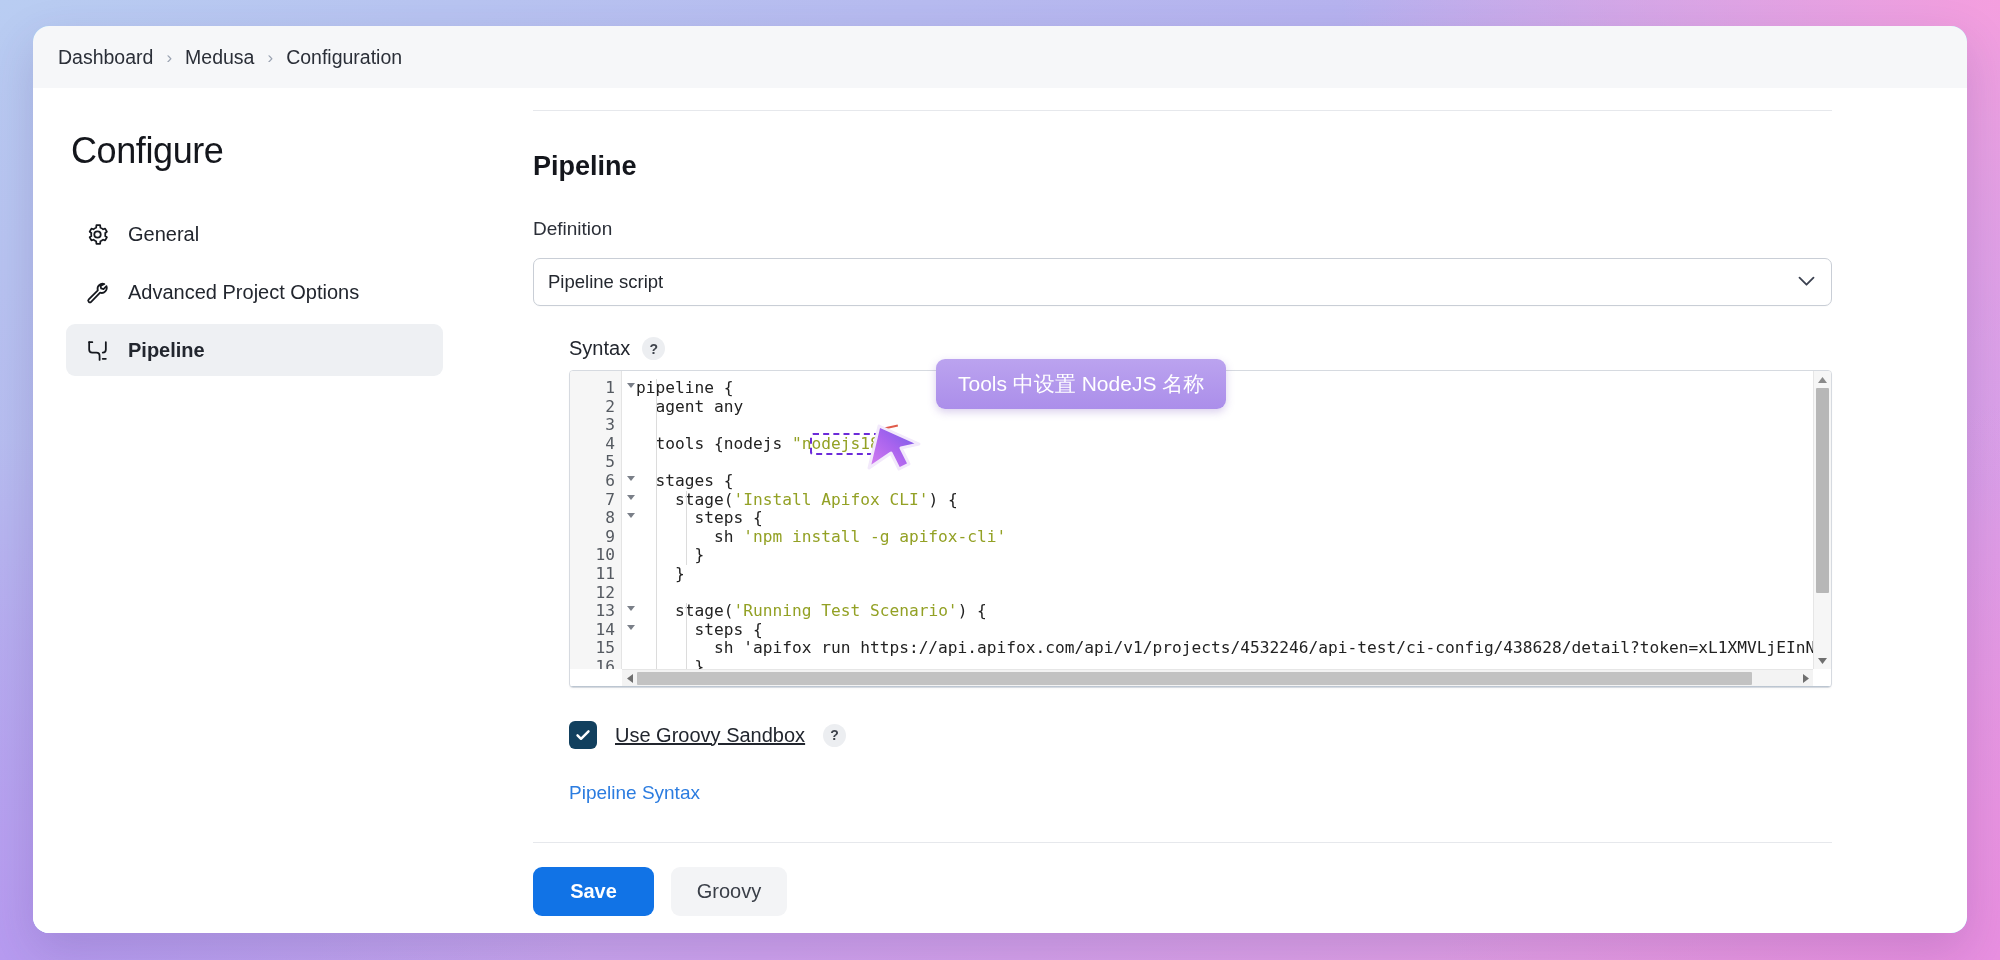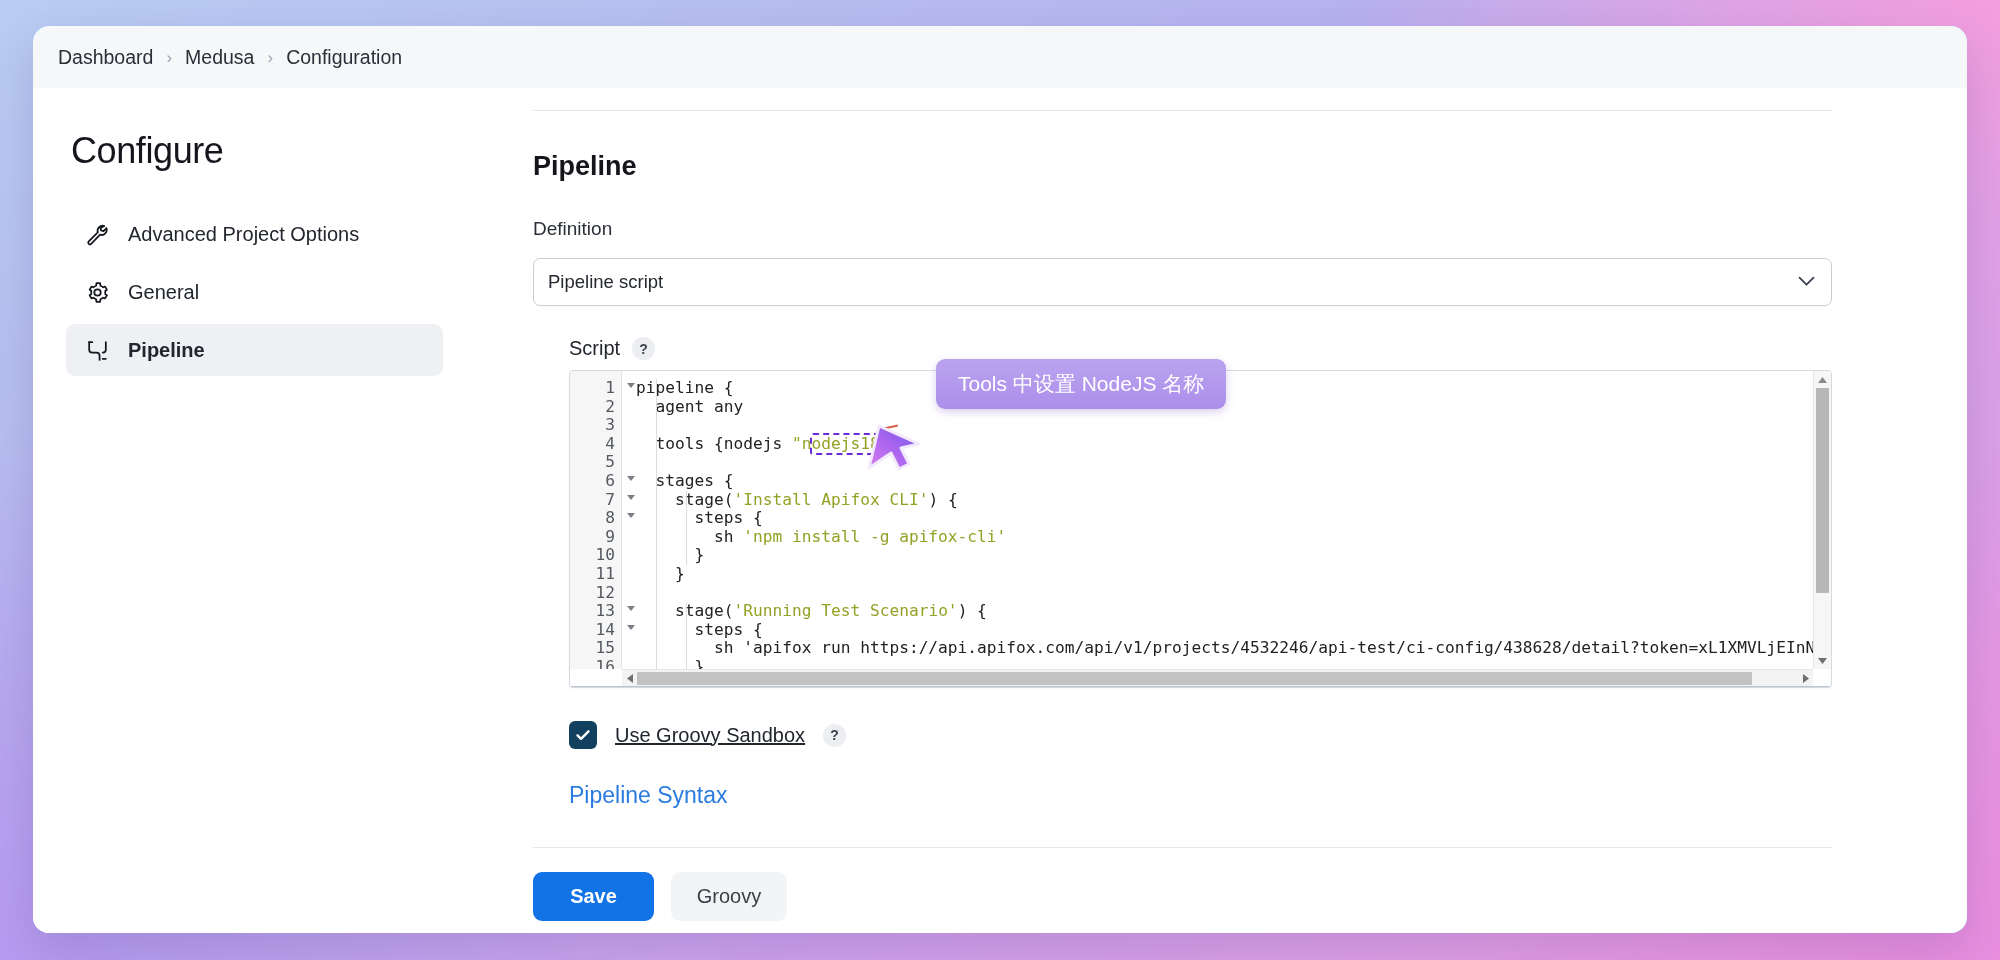--- a/index.html
+++ b/index.html
@@ -305,21 +305,21 @@
     background: #12405e;
     display: flex; align-items: center; justify-content: center;
     cursor: pointer;
     flex: 0 0 28px;
   }
   .cbox svg { display: block; }
   .cb-label { font-size: 20px; color: #22262e; text-decoration: underline; }
 
   .link-row { margin: 33px 0 0 36px; }
   .link {
-    font-size: 23px;
+    font-size: 19px;
     color: #2b7ce0;
     text-decoration: none;
     cursor: pointer;
   }
 
   .divider-bottom {
     margin: 38px 135px 0 60px;
     border-top: 1px solid #e6e8ec;
   }
 
@@ -353,38 +353,38 @@
     <span class="crumb-sep">›</span>
     <span class="crumb">Medusa</span>
     <span class="crumb-sep">›</span>
     <span class="crumb">Configuration</span>
   </div>
 
   <div class="body-split">
 
     <div class="sidebar">
       <div class="configure-title">Configure</div>
-
-      <div class="nav-item">
-        <span class="nav-icon">
-          <svg width="25" height="25" viewBox="0 0 24 24" fill="none" stroke="#15181e" stroke-width="1.7" stroke-linejoin="round" stroke-linecap="round">
-            <path d="M18.6 3.9a4.9 4.9 0 0 0-6.3 6.1L3.6 18.6a1.6 1.6 0 0 0 2.3 2.3l8.6-8.7a4.9 4.9 0 0 0 6.1-6.3l-2.8 2.8-2.3-.6-.6-2.3z"></path>
-          </svg>
-        </span>
-        <span>Advanced Project Options</span>
-      </div>
 
       <div class="nav-item">
         <span class="nav-icon">
           <svg width="25" height="25" viewBox="0 0 24 24" fill="none" stroke="#15181e" stroke-width="1.7">
             <circle cx="12" cy="12" r="3.1"></circle>
             <path d="M19.4 13.5a7.7 7.7 0 0 0 .06-1.5 7.7 7.7 0 0 0-.06-1.5l1.6-1.2-1.7-3-1.9.7a7.6 7.6 0 0 0-2.6-1.5L14.5 3h-3.5l-.3 2.5a7.6 7.6 0 0 0-2.6 1.5l-1.9-.7-1.7 3 1.6 1.2a7.7 7.7 0 0 0 0 3l-1.6 1.2 1.7 3 1.9-.7a7.6 7.6 0 0 0 2.6 1.5l.3 2.5h3.5l.3-2.5a7.6 7.6 0 0 0 2.6-1.5l1.9.7 1.7-3z" stroke-linejoin="round"></path>
           </svg>
         </span>
         <span>General</span>
+      </div>
+
+      <div class="nav-item">
+        <span class="nav-icon">
+          <svg width="25" height="25" viewBox="0 0 24 24" fill="none" stroke="#15181e" stroke-width="1.7" stroke-linejoin="round" stroke-linecap="round">
+            <path d="M18.6 3.9a4.9 4.9 0 0 0-6.3 6.1L3.6 18.6a1.6 1.6 0 0 0 2.3 2.3l8.6-8.7a4.9 4.9 0 0 0 6.1-6.3l-2.8 2.8-2.3-.6-.6-2.3z"></path>
+          </svg>
+        </span>
+        <span>Advanced Project Options</span>
       </div>
 
       <div class="nav-item active">
         <span class="nav-icon">
           <svg width="25" height="25" viewBox="0 0 24 24" fill="none" stroke="#15181e" stroke-width="1.7" stroke-linecap="round" stroke-linejoin="round">
             <path d="M4 4v7a3 3 0 0 0 3 3h4a3 3 0 0 1 3 3v4"></path>
             <path d="M20 4v7a3 3 0 0 1-3 3"></path>
             <path d="M4 4h3"></path>
             <path d="M17 20h3"></path>
           </svg>
@@ -404,21 +404,21 @@
           <span>Pipeline script</span>
           <span class="chev">
             <svg width="17" height="11" viewBox="0 0 17 11" fill="none" stroke="#3b4150" stroke-width="1.8" stroke-linecap="round" stroke-linejoin="round">
                 <path d="M1.5 1.7 8.5 8.7 15.5 1.7"></path>
               </svg>
           </span>
         </div>
 
         <div class="script-wrap">
           <div class="script-head">
-            <span class="script-label">Script</span>
+            <span class="script-label">Syntax</span>
             <span class="help-badge">?</span>
           </div>
 
           <div class="editor-frame">
             <div class="editor-inner">
               <div class="gutter" id="gutter">
                   <div class="ln" style="position: relative;">1<span class="fold"></span></div>
                   <div class="ln">2</div>
                   <div class="ln">3</div>
                   <div class="ln">4</div>

